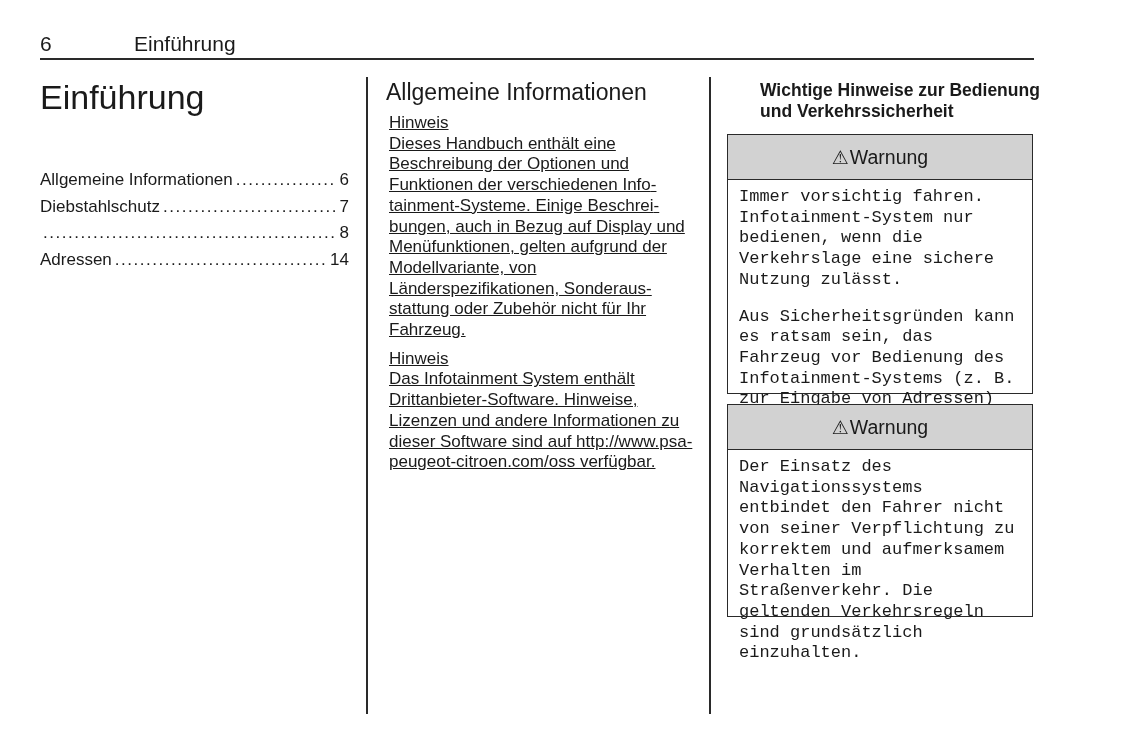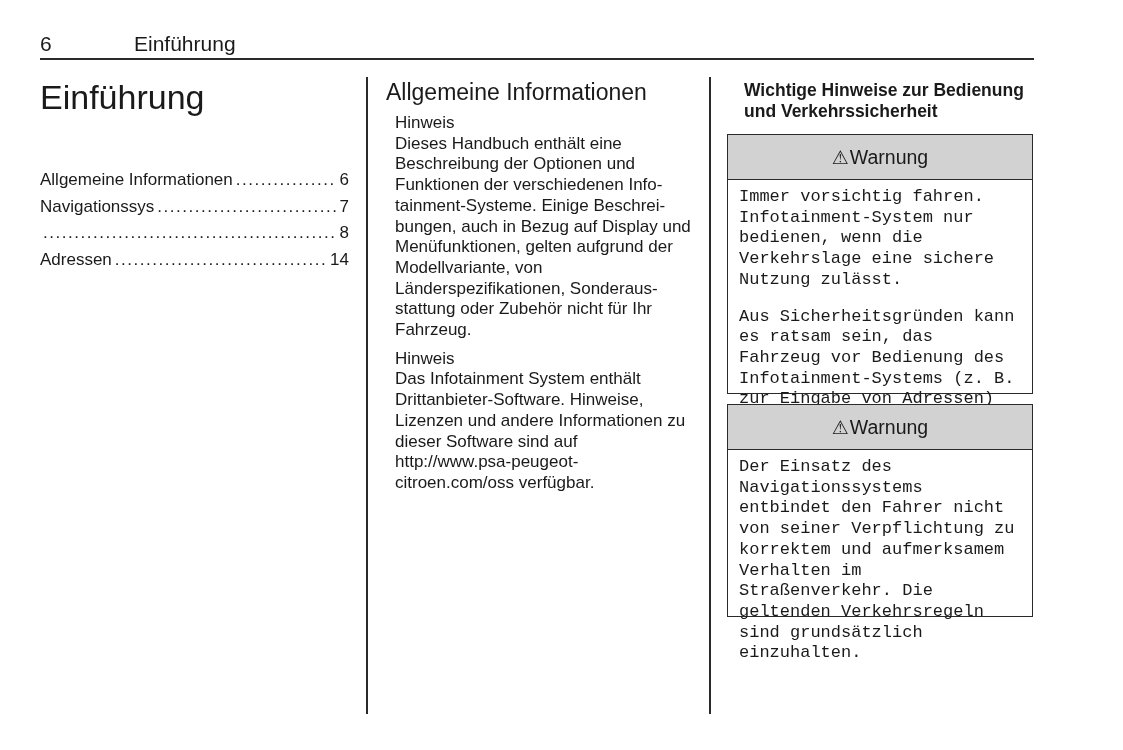--- a/index.html
+++ b/index.html
@@ -20,27 +20,27 @@
   .toc { position: absolute; left: 40px; top: 167px; width: 309px; list-style: none; margin: 0; padding: 0; }
   .toc-item { display: flex; align-items: baseline; font-size: 17px; line-height: 26.5px; }
   .toc-item .label { white-space: nowrap; }
   .toc-item .dots { flex: 1; overflow: hidden; white-space: nowrap; margin: 0 3px; }
   .toc-item .dots::before { content: ". . . . . . . . . . . . . . . . . . . . . . . . . . . . . . . . . . . . . . . . . . . . . . . . . . . . . . . . . . . . . . . . . . . . . . . . . . . . . . . . . . . . . . . . . . . . . . . . . . . . . . . . . . . . . . . . . . . . . . . . . . . . . . . . . . . . . . . . . . . . "; letter-spacing: -1.6px; }
   .toc-item .page { white-space: nowrap; }
 
   
   .col2 { position: absolute; left: 386px; top: 79px; width: 310px; }
   .section-title { font-size: 23px; line-height: 26px; margin: 0 0 8px 0; font-weight: normal; }
-  .note { margin-left: 9px; font-size: 17px; line-height: 20.7px; }
+  .note { margin-left: 3px; font-size: 17px; line-height: 20.7px; text-decoration: underline; }
   .note-title { font-weight: bold; font-weight: 500; }
   .note + .note { margin-top: 8px; }
   .note p { margin: 0; }
 
   
-  .col3 { position: absolute; left: 744px; top: 80px; width: 306px; }
+  .col3 { position: absolute; left: 760px; top: 80px; width: 306px; }
   .subsection-title { font-size: 17.5px; line-height: 21px; font-weight: bold; margin: 0; }
   .warn-box { position: absolute; left: 727px; width: 304px; border: 1.5px solid #2a2a2a; background: #fff; }
   .warn-box.w1 { top: 134px; height: 258px; }
   .warn-box.w2 { top: 404px; height: 211px; }
   .warn-head {
     background: #d2d2d2; border-bottom: 1.5px solid #2a2a2a;
     height: 44px; display: flex; align-items: center; justify-content: center;
     font-size: 19.5px;
   }
   .warn-head .tri { font-size: 19px; margin-right: 1px; }
@@ -59,21 +59,21 @@
 <div class="divider d2"></div>
 
 <h1 class="chapter-title">Einführung</h1>
 <ul class="toc">
   <li class="toc-item">
     <span class="label">Allgemeine Informationen</span>
     <span class="dots"></span>
     <span class="page">6</span>
   </li>
   <li class="toc-item">
-    <span class="label">Navigationssys</span>
+    <span class="label">Diebstahlschutz</span>
     <span class="dots"></span>
     <span class="page">7</span>
   </li>
   <li class="toc-item">
     <span class="dots"></span>
     <span class="page">8</span>
   </li>
   <li class="toc-item">
     <span class="label">Adressen</span>
     <span class="dots"></span>

